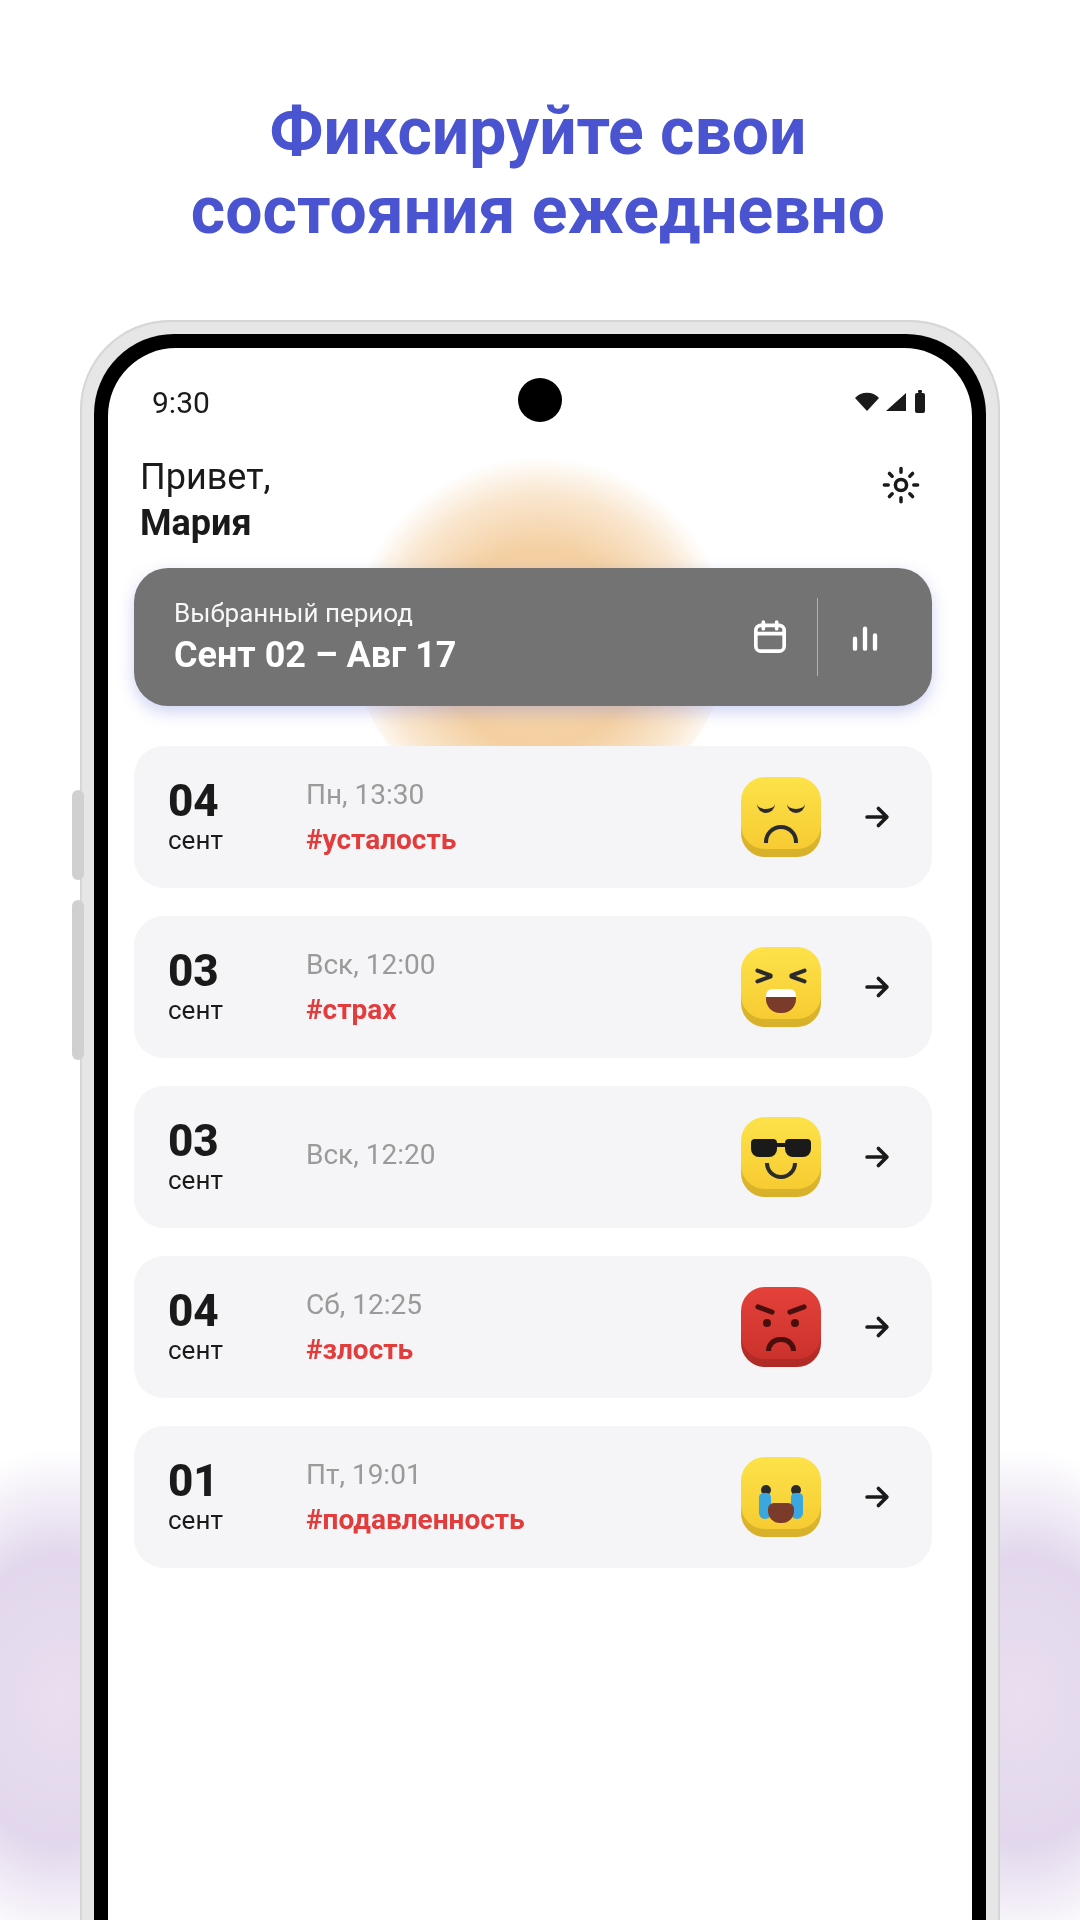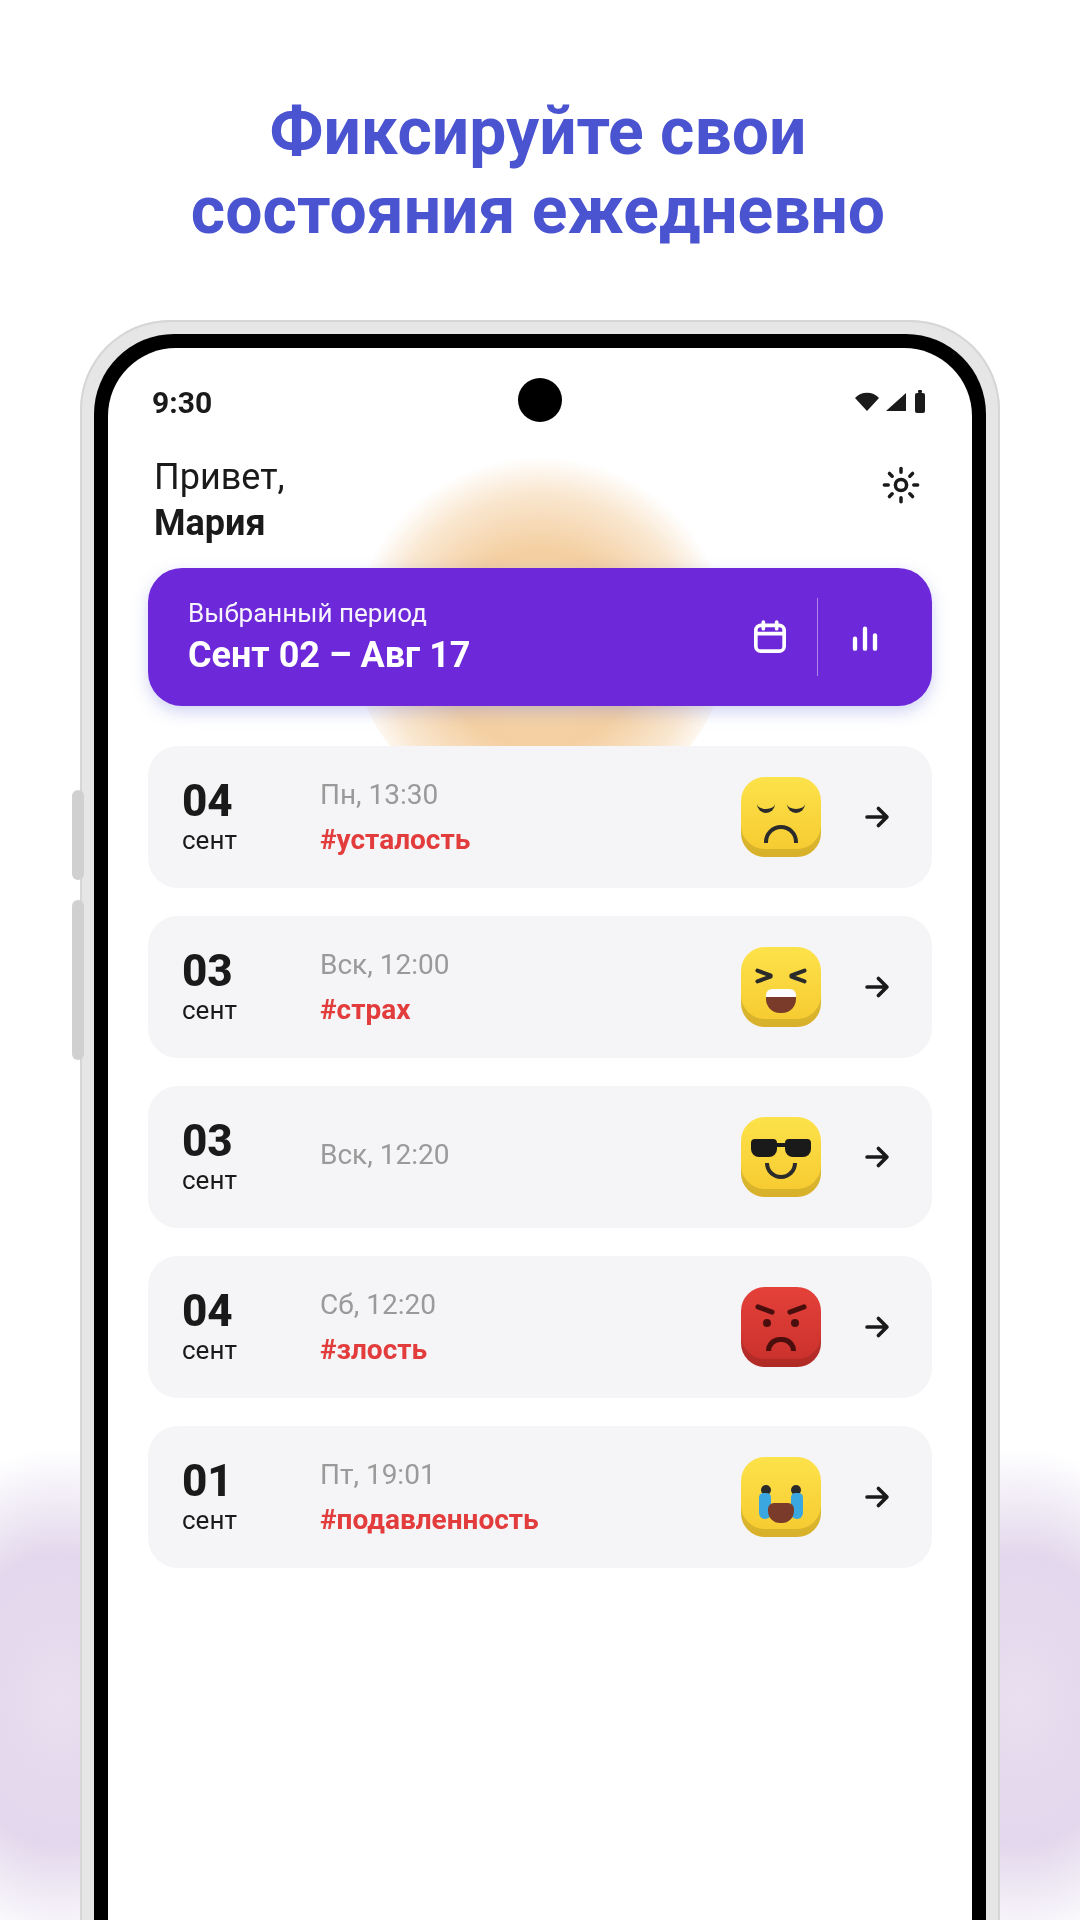--- a/index.html
+++ b/index.html
@@ -71,21 +71,21 @@
 
   
   .statusbar {
     display: flex;
     align-items: center;
     justify-content: space-between;
     padding: 28px 44px 10px 44px;
     height: 90px;
     position: relative;
   }
-  .statusbar .time { font-size: 30px; font-weight: 700; color: #1a1a1a; }
+  .statusbar .time { font-size: 30px; font-weight: 400; color: #1a1a1a; }
   .camera-hole {
     position: absolute;
     top: 30px; left: 50%;
     transform: translateX(-50%);
     width: 44px; height: 44px;
     background: #000;
     border-radius: 50%;
   }
   .status-icons { display: flex; align-items: center; gap: 4px; }
 
@@ -96,36 +96,36 @@
     left: 50%;
     transform: translateX(-50%);
     width: 380px; height: 380px;
     background: radial-gradient(circle at 50% 55%, #f6d7b0 0%, #f4cfa1 35%, rgba(244,207,161,0.5) 55%, rgba(244,207,161,0) 68%);
     border-radius: 50%;
     z-index: 0;
   }
 
   .content {
     position: relative;
-    padding: 12px 40px 0 40px;
+    padding: 12px 40px 0 26px;
     z-index: 1;
   }
 
   .header-row {
     display: flex;
     justify-content: space-between;
     align-items: flex-start;
     padding: 4px 6px 22px 6px;
   }
   .greeting { font-size: 36px; color: #1a1a1a; line-height: 1.28; }
   .greeting .name { font-weight: 700; }
   .gear { width: 50px; height: 50px; display: flex; align-items: center; justify-content: center; margin-top: 6px; }
 
   .period-card {
-    background: #6d28d9;
+    background: #737373;
     border-radius: 34px;
     padding: 30px 20px 30px 40px;
     display: flex;
     align-items: center;
     color: #fff;
     box-shadow: 0 6px 16px rgba(120,128,220,0.35);
   }
   .period-text { flex: 1; }
   .period-label { font-size: 26px; font-weight: 400; opacity: 0.95; margin-bottom: 6px; }
   .period-range { font-size: 36px; font-weight: 700; }
@@ -356,21 +356,21 @@
                   <path d="M5 12h13M13 6l6 6-6 6"></path>
                 </svg>
               </div>
             </div>
             <div class="entry">
               <div class="entry-date">
                 <div class="entry-day">04</div>
                 <div class="entry-month">сент</div>
               </div>
               <div class="entry-meta">
-                <div class="entry-time">Сб, 12:20</div>
+                <div class="entry-time">Сб, 12:25</div>
                 <div class="entry-tag tag-red">#злость</div>
               </div>
               <div class="entry-emoji">
                 <div class="emoji-base emoji-red">
                   <div class="brow l"></div>
                   <div class="brow r"></div>
                   <div class="eye-angry l"></div>
                   <div class="eye-angry r"></div>
                   <div class="mouth-angry"></div>
                 </div>

